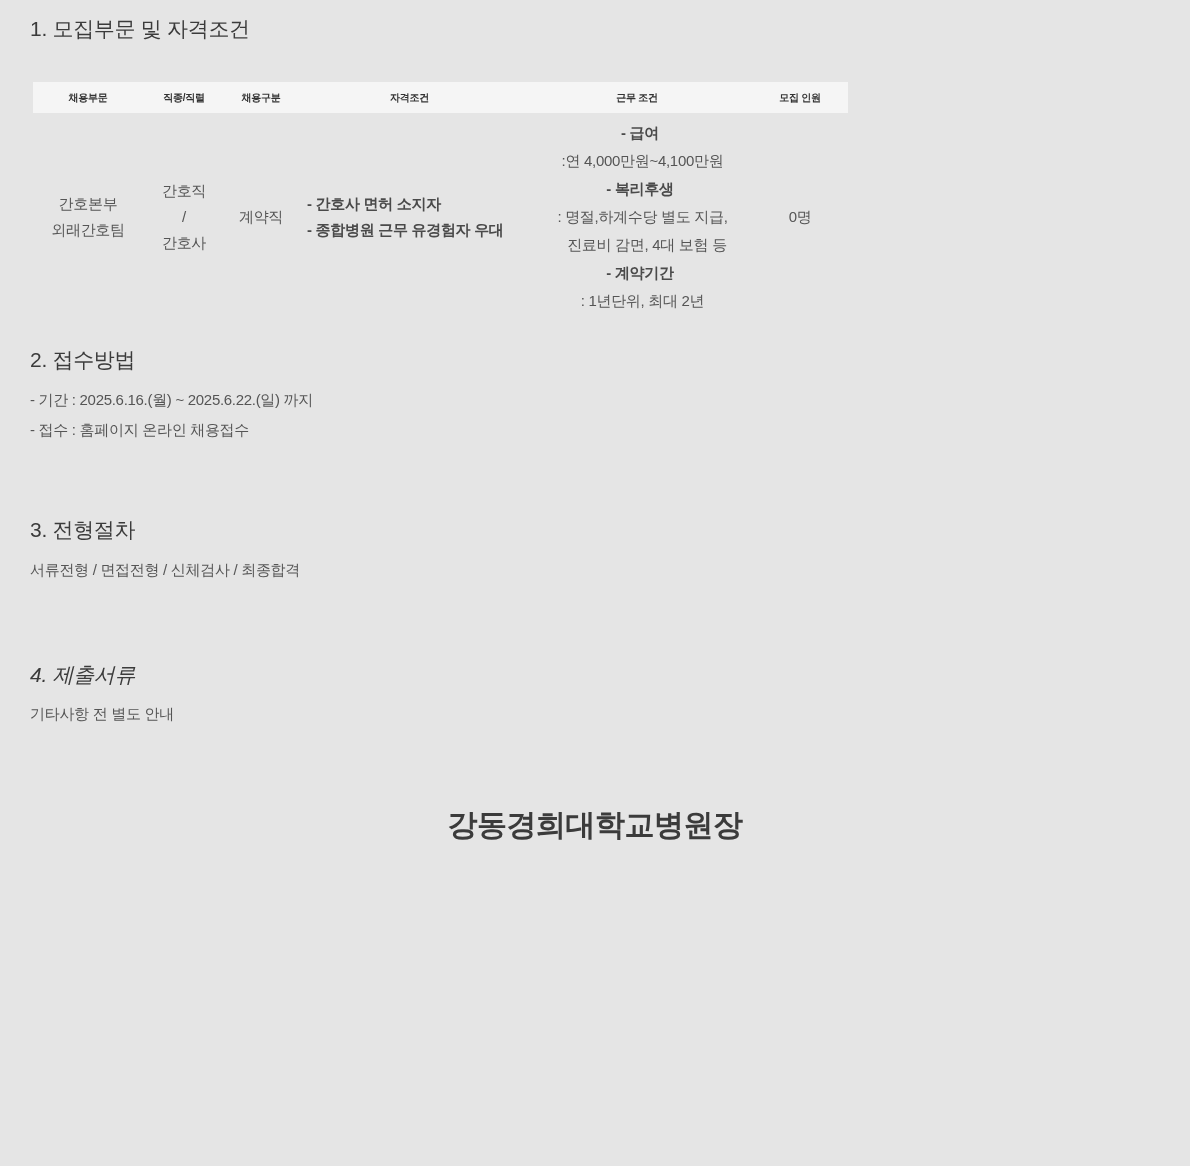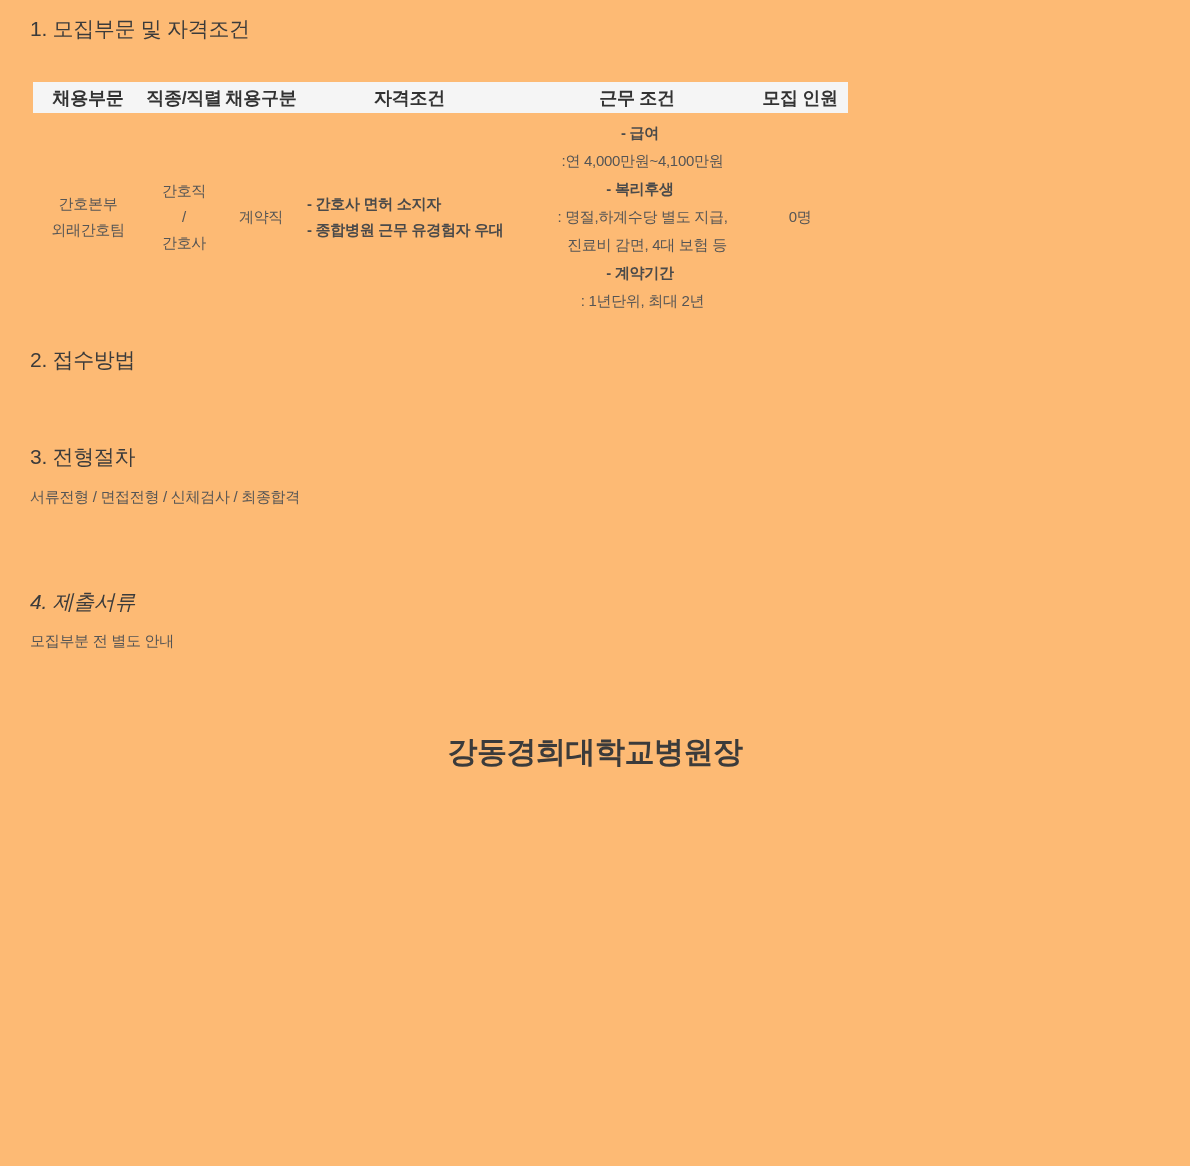--- a/index.html
+++ b/index.html
@@ -8,21 +8,21 @@
     background: #ffffff;
     font-family: "Liberation Sans", sans-serif;
     color: #555555;
   }
   .page {
     position: relative;
     width: 1190px;
     min-height: 1166px;
     box-sizing: border-box;
     padding: 16px 0 0 30px;
-    background: #fdba74;
+    background: #e5e5e5;
     overflow: hidden;
   }
   .sec-title {
     margin: 0;
     font-size: 21px;
     font-weight: 500;
     line-height: 25px;
     color: #3b3b3b;
     letter-spacing: -0.3px;
   }
@@ -32,21 +32,21 @@
     table-layout: fixed;
     width: 815px;
     margin: 41px 0 0 3px;
     font-size: 15px;
     color: #555555;
   }
   .recruit-table th {
     background: #f5f5f5;
     color: #333333;
     font-weight: 600;
-    font-size: 18px;
+    font-size: 10px;
     height: 31px;
     padding: 0;
     text-align: center;
     vertical-align: middle;
     letter-spacing: -0.3px;
   }
   .recruit-table td {
     padding: 6px 0;
     text-align: center;
     vertical-align: middle;
@@ -143,27 +143,31 @@
           <div class="cond-cont">진료비 감면, 4대 보험 등</div>
           <div class="cond-label">- 계약기간</div>
           <div class="cond-value">: 1년단위, 최대 2년</div>
         </td>
         <td>0명</td>
       </tr>
     </tbody>
   </table>
 
   <h2 class="sec-title" id="sec2-title">2. 접수방법</h2>
+  <div id="sec2-body">
+    <p class="body-line">- 기간 : 2025.6.16.(월) ~ 2025.6.22.(일) 까지</p>
+    <p class="body-line">- 접수 : 홈페이지 온라인 채용접수</p>
+  </div>
 
   <h2 class="sec-title" id="sec3-title">3. 전형절차</h2>
   <div id="sec3-body">
     <p class="body-line">서류전형 / 면접전형 / 신체검사 / 최종합격</p>
   </div>
 
   <h2 class="sec-title" id="sec4-title">4. 제출서류</h2>
   <div id="sec4-body">
-    <p class="body-line">모집부분 전 별도 안내</p>
+    <p class="body-line">기타사항 전 별도 안내</p>
   </div>
 
 
   <div class="signature">강동경희대학교병원장</div>
 
 </div>
 
 </body></html>

